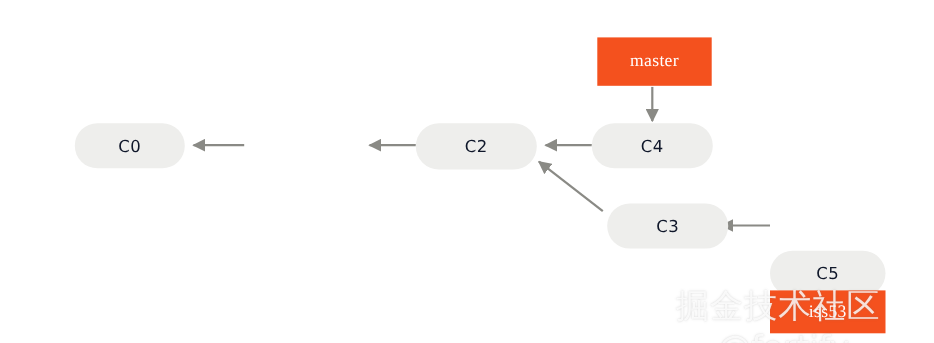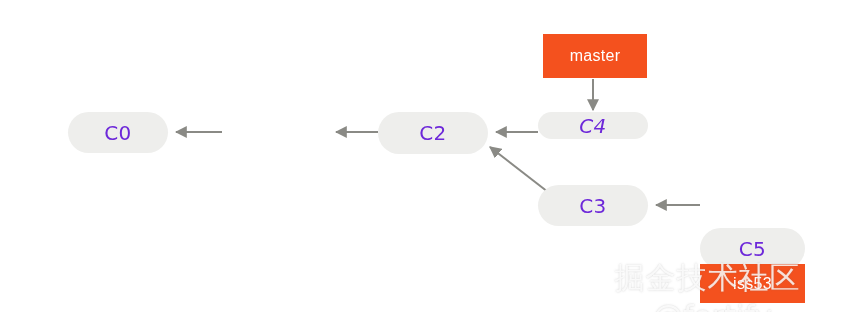--- a/index.html
+++ b/index.html
@@ -25,34 +25,34 @@
     height: 312px;
     pointer-events: none;
   }
   .commit-node {
     position: absolute;
     background: #eeeeec;
     border-radius: 22px;
     display: flex;
     align-items: center;
     justify-content: center;
-    color: #6d28d9;
+    color: #0f172a;
     font-family: "DejaVu Sans", sans-serif;
-    font-size: 20px;
+    font-size: 15px;
     letter-spacing: 0.5px;
     box-sizing: border-box;
   }
   .ref-label {
     position: absolute;
     background: #f4511e;
     display: flex;
     align-items: center;
     justify-content: center;
     color: #ffffff;
-    font-family: Liberation Sans, sans-serif;
+    font-family: Liberation Serif, serif;
     font-size: 16px;
     letter-spacing: 0.3px;
     box-sizing: border-box;
   }
   #watermark {
     position: absolute;
     left: 566px;
     top: 258px;
     width: 283px;
     height: 50px;
@@ -95,25 +95,25 @@
 
   <div class="commit-node" style="left:68px; top:112px; width:100px; height:41px;">
     <span>C0</span>
   </div>
 
 
   <div class="commit-node" style="left:378px; top:112px; width:110px; height:42px;">
     <span>C2</span>
   </div>
 
-  <div class="commit-node" style="left:538px; top:112px; width:110px; height:27px;font-style:italic;">
+  <div class="commit-node" style="left:538px; top:112px; width:110px; height:41px;">
     <span>C4</span>
   </div>
 
-  <div class="commit-node" style="left:538px; top:185px; width:110px; height:41px;">
+  <div class="commit-node" style="left:552px; top:185px; width:110px; height:41px;">
     <span>C3</span>
   </div>
 
   <div class="commit-node" style="left:700px; top:185px; width:105px; height:41px;margin-top:43px;">
     <span>C5</span>
   </div>
 
   <div class="ref-label" style="left:543px; top:34px; width:104px; height:44px;">
     <span>master</span>
   </div>

